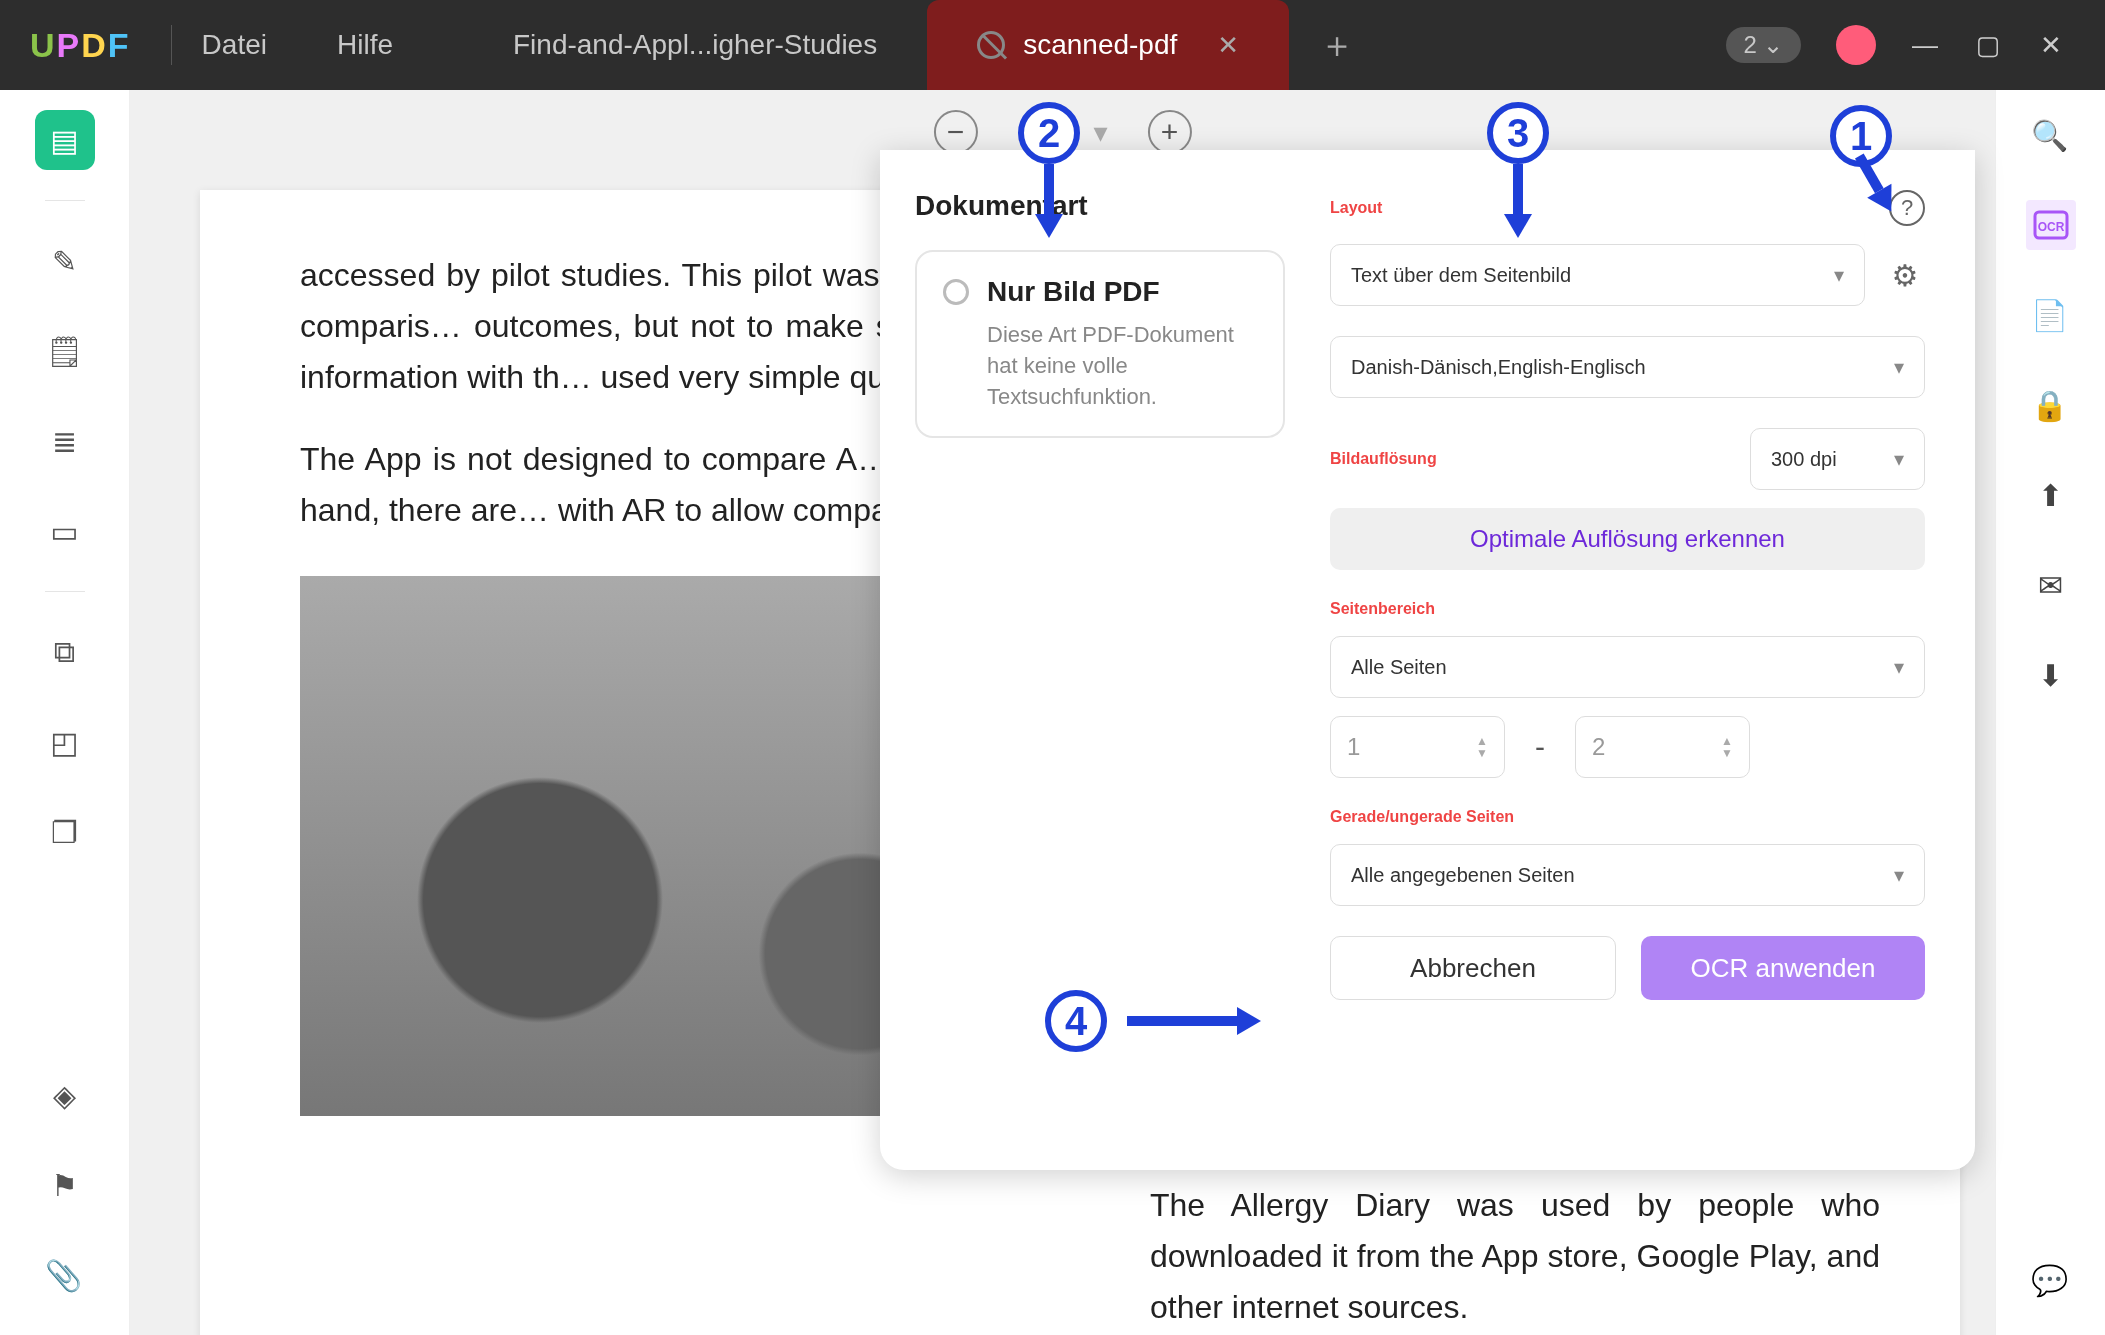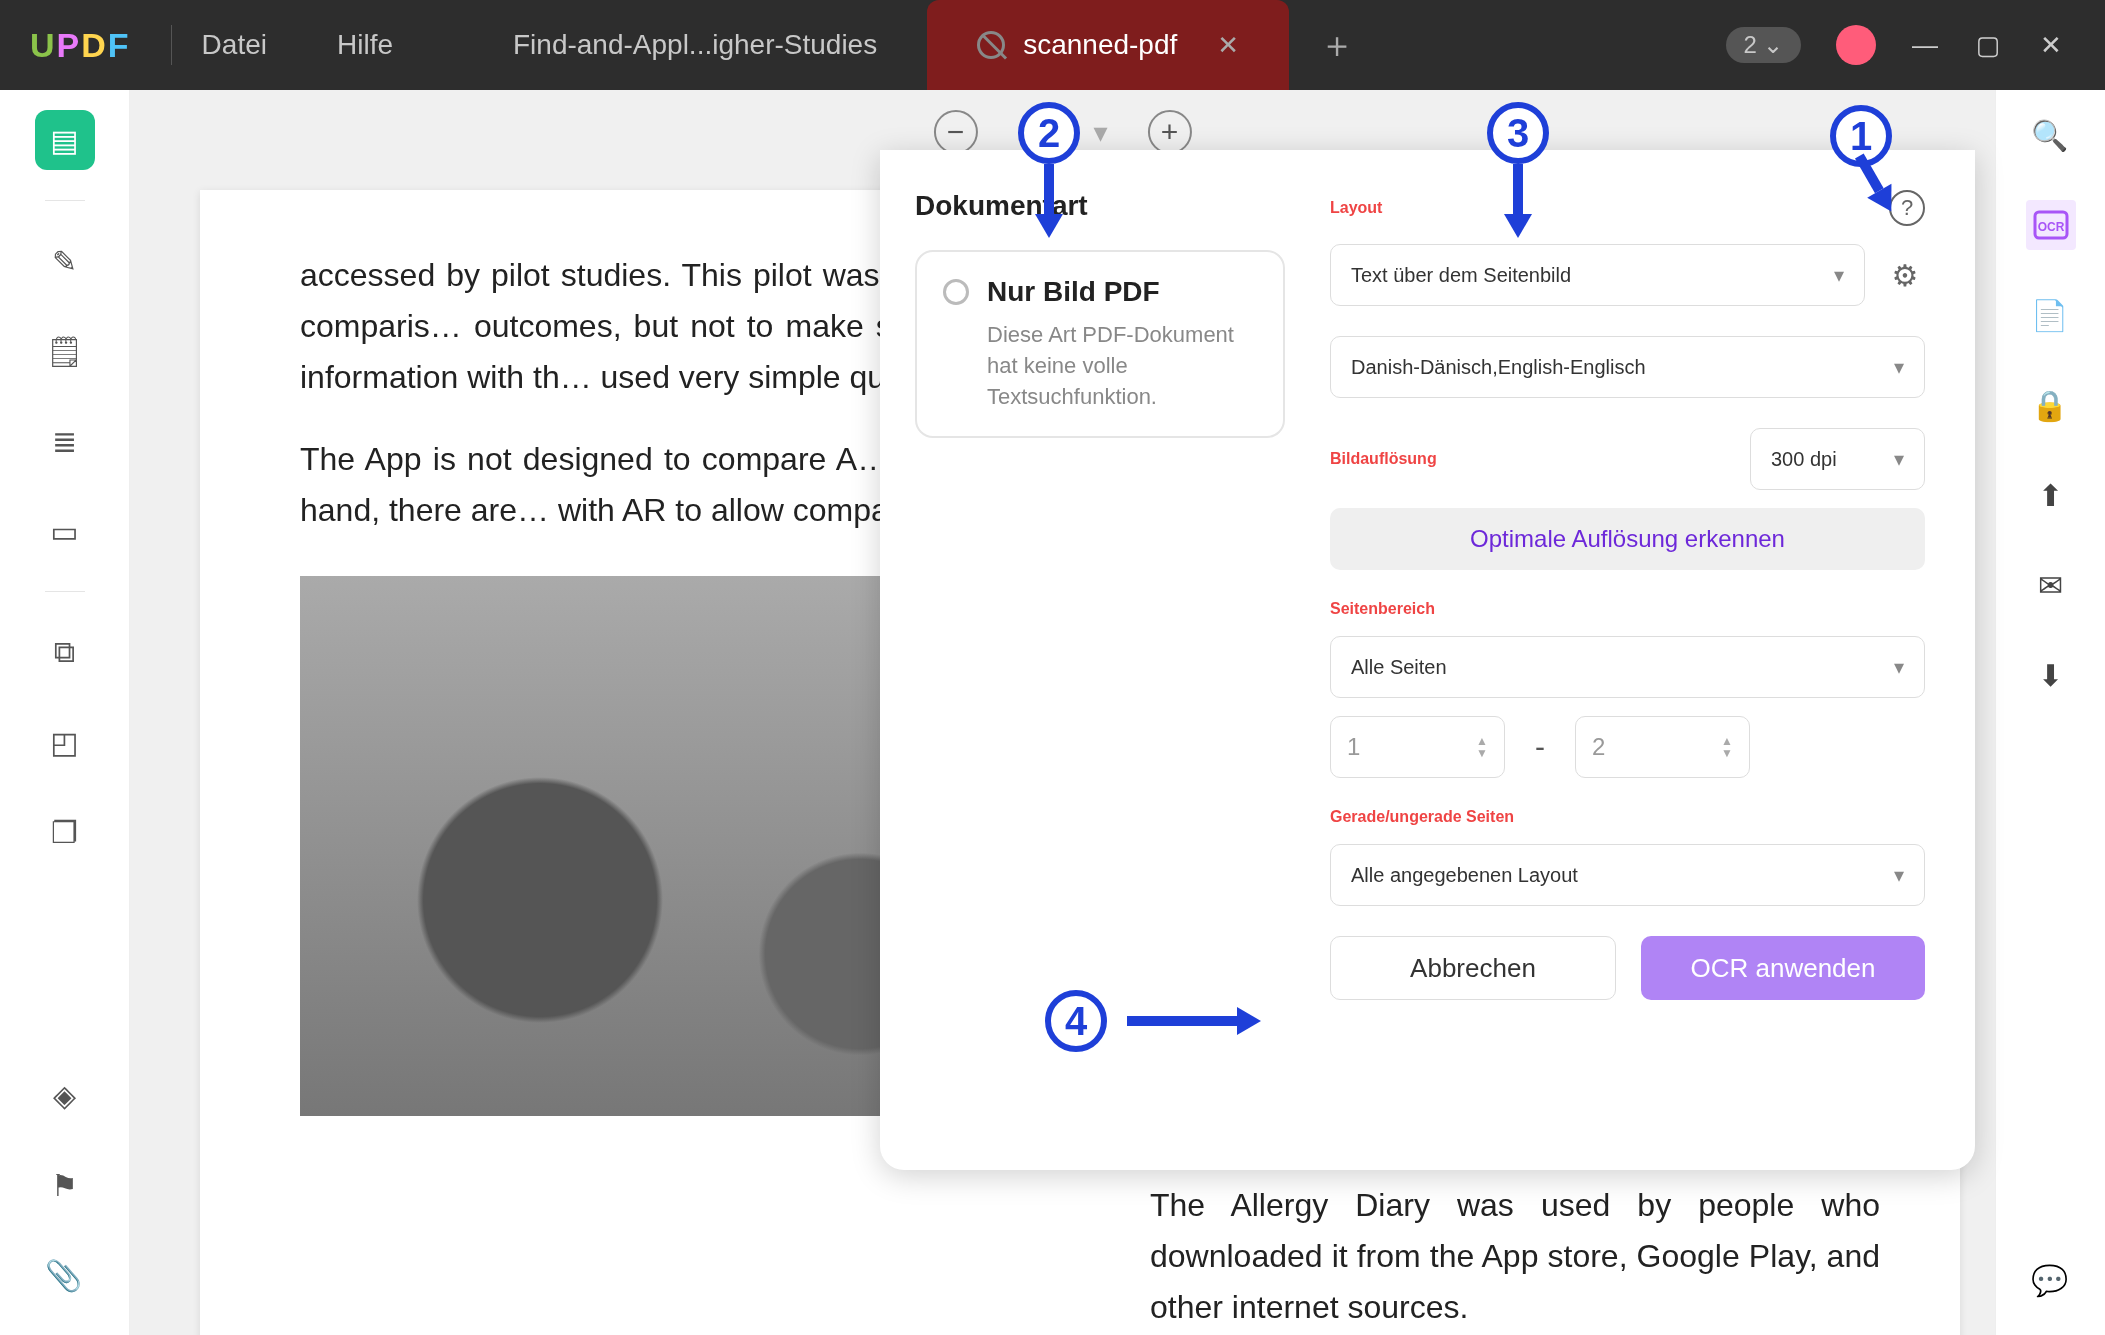--- a/index.html
+++ b/index.html
@@ -233,21 +233,21 @@
           <div class="dash">-</div>
           <div class="spin">
               <span>2</span>
               <span class="arrows">▲<br>▼</span>
             </div>
         </div>
       </div>
       <div class="sect">
         <div class="field-label">Gerade/ungerade Seiten</div>
         <div class="dropdown">
-            <span>Alle angegebenen Layout</span>
+            <span>Alle angegebenen Seiten</span>
             <span class="chev">▾</span>
           </div>
       </div>
       <div class="btnrow">
         <div class="btn secondary">Abbrechen</div>
         <div class="btn primary">OCR anwenden</div>
       </div>
     </div>
   </div>
 

